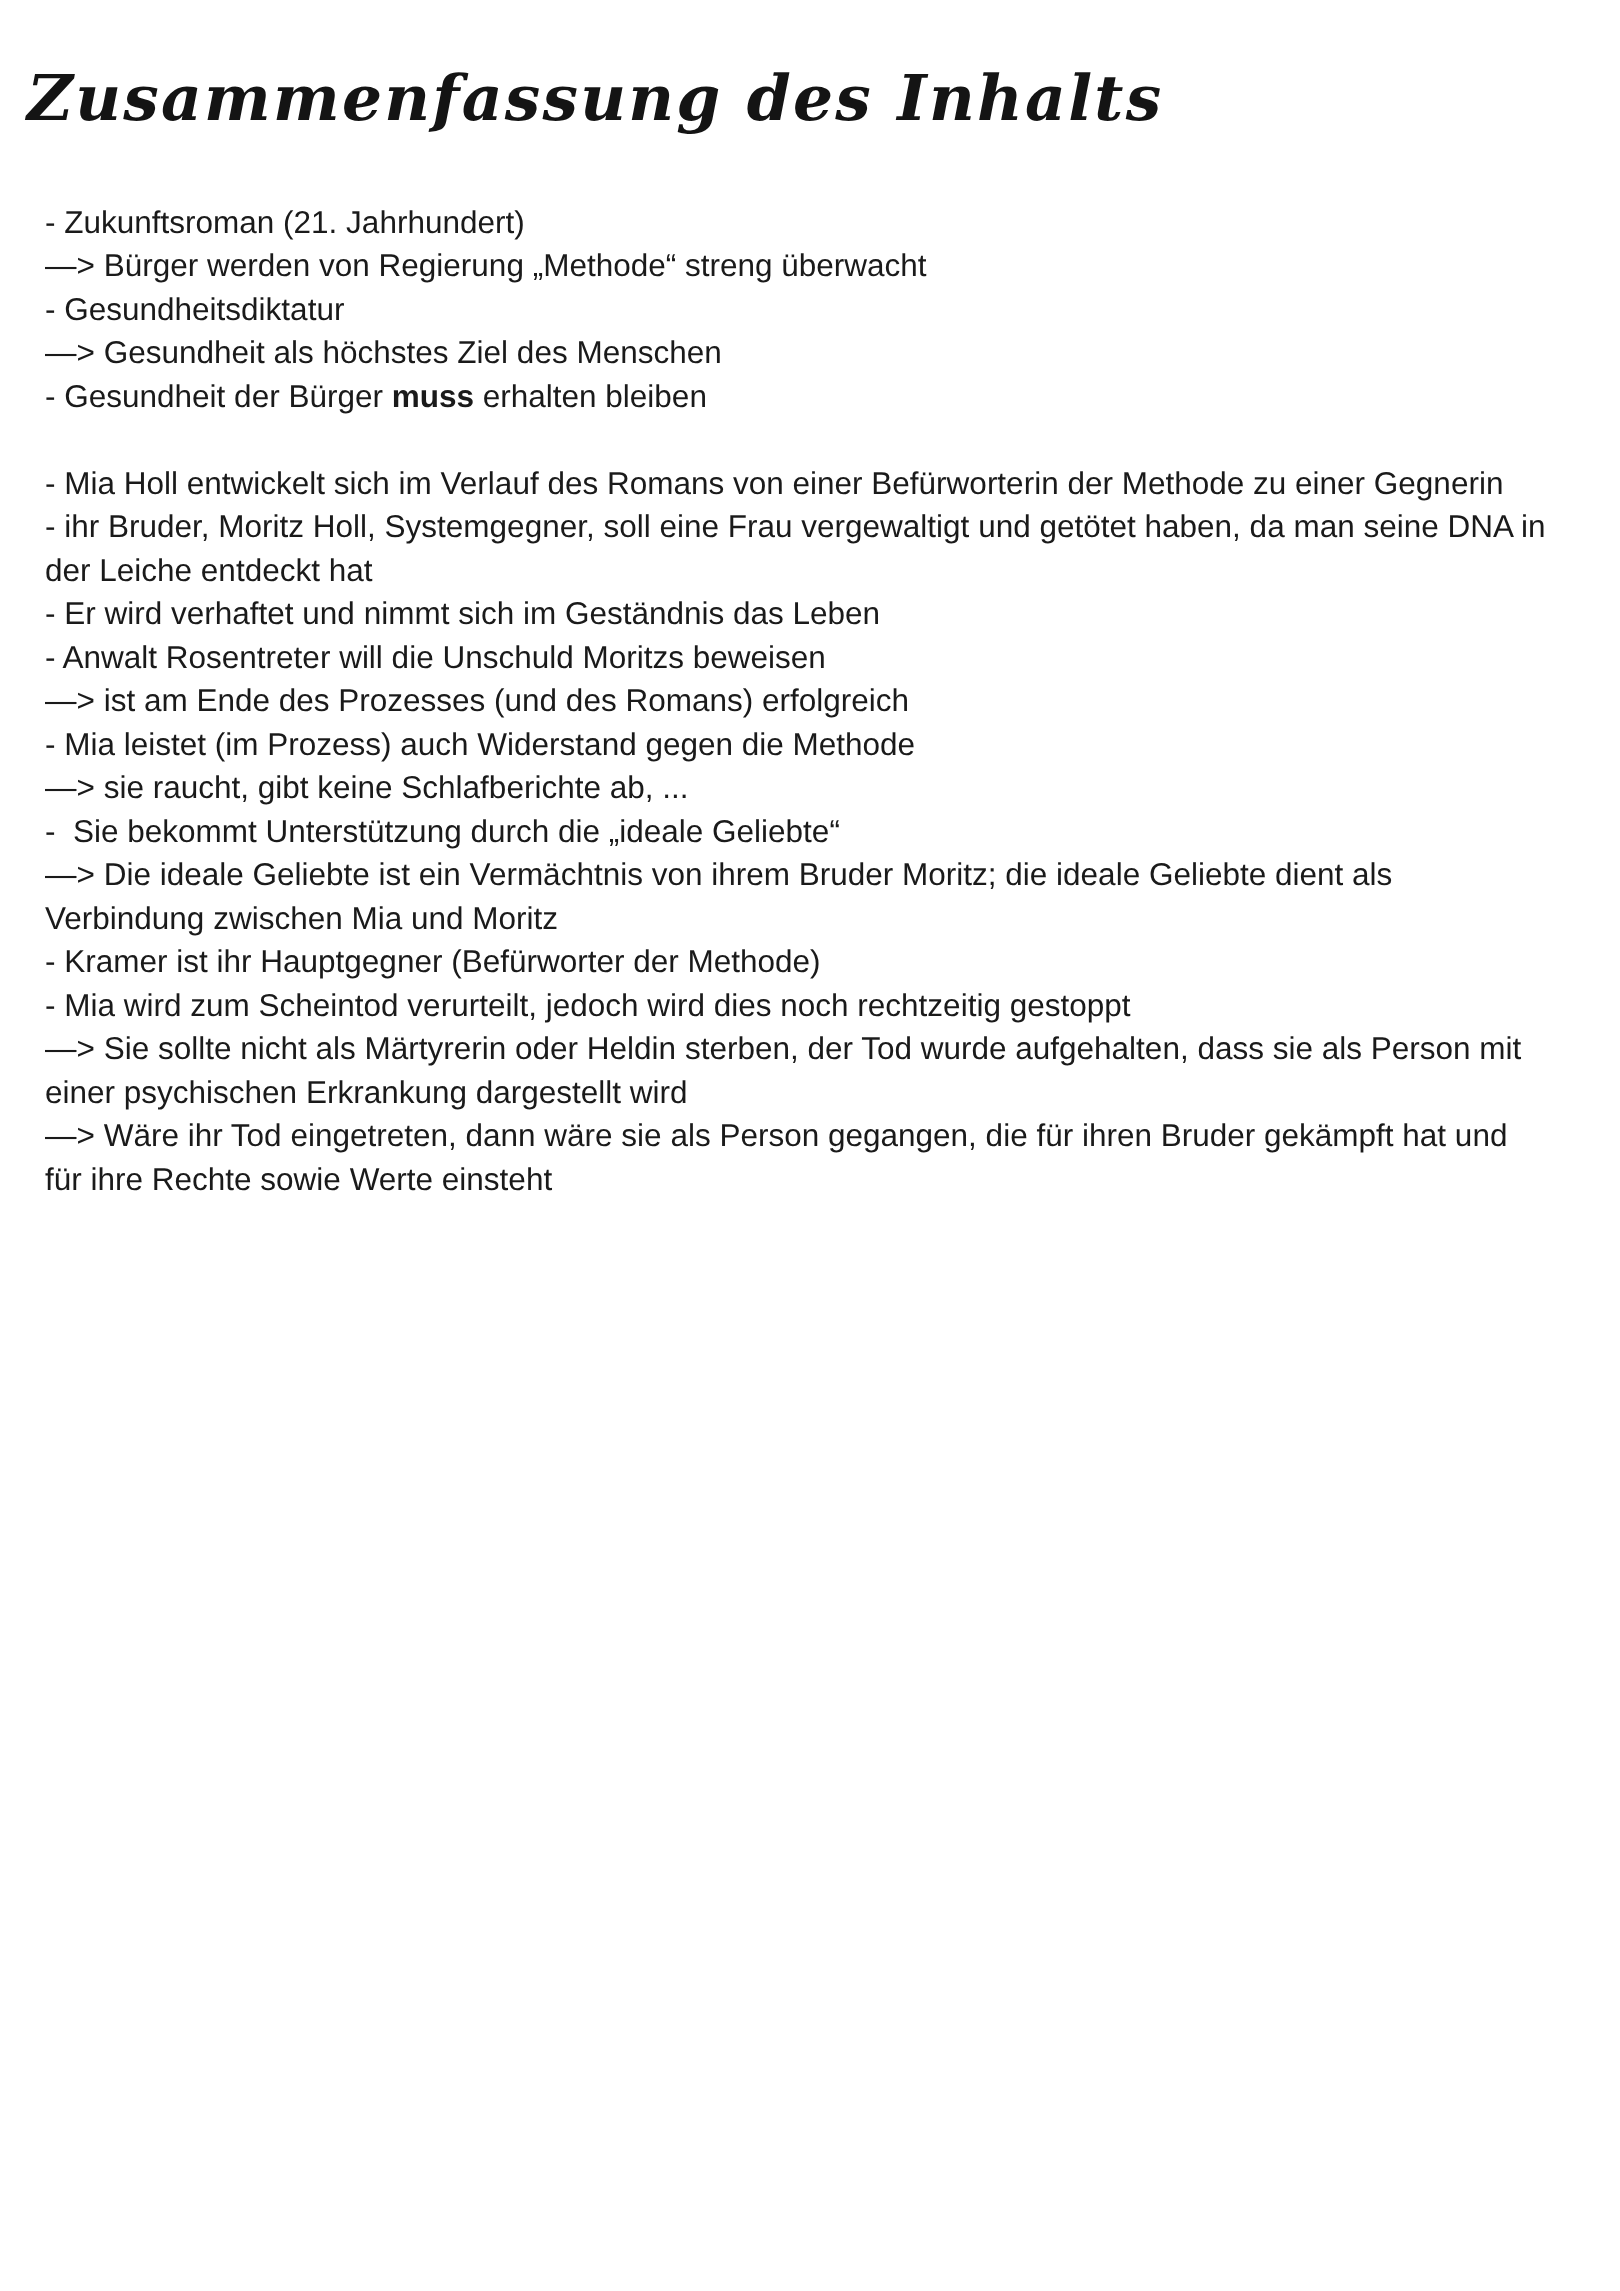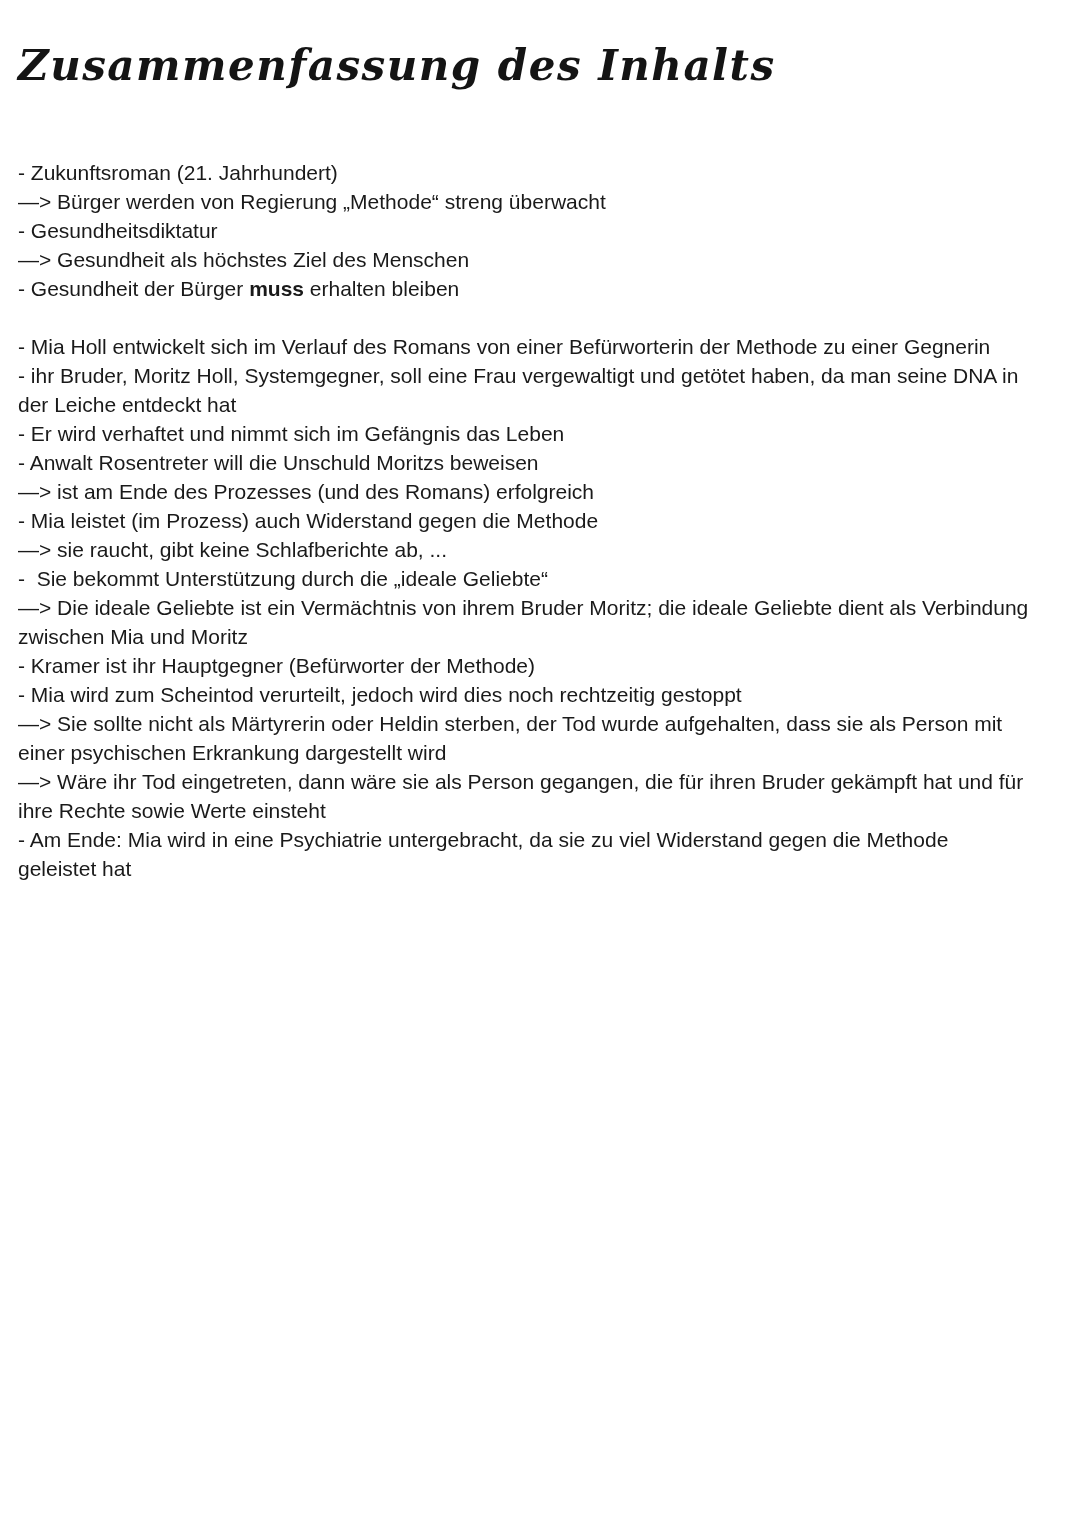--- a/index.html
+++ b/index.html
@@ -18,54 +18,54 @@
       padding: 42px 48px 0 18px;
     }
     .title {
       font-family: "DejaVu Serif", serif;
       font-style: italic;
       font-weight: 700;
       font-size: 42px;
       line-height: 48px;
       letter-spacing: 1.5px;
       color: #141414;
-      margin-bottom: 68px;
+      margin-bottom: 44px;
     }
     .doc-body {
       font-size: 21px;
       line-height: 29px;
       color: #1a1a1a;
     }
     .line {
       white-space: pre-wrap;
       word-wrap: break-word;
+      margin-left: 12px;
     }
     .line .b { font-weight: bold; }
     .spacer { height: 29px; }
   </style>
 </head>
 <body>
 
 <div class="page">
   <h1 class="title">Zusammenfassung des Inhalts</h1>
   <div class="doc-body" id="doc-body">
       <div class="line"><span>- Zukunftsroman (21. Jahrhundert)</span></div>
       <div class="line"><span>—&gt; Bürger werden von Regierung „Methode“ streng überwacht</span></div>
       <div class="line"><span>- Gesundheitsdiktatur</span></div>
       <div class="line"><span>—&gt; Gesundheit als höchstes Ziel des Menschen</span></div>
       <div class="line"><span>- Gesundheit der Bürger </span><span class="b">muss</span><span> erhalten bleiben</span></div>
       <div class="spacer"></div>
       <div class="line"><span>- Mia Holl entwickelt sich im Verlauf des Romans von einer Befürworterin der Methode zu einer Gegnerin</span></div>
       <div class="line"><span>- ihr Bruder, Moritz Holl, Systemgegner, soll eine Frau vergewaltigt und getötet haben, da man seine DNA in der Leiche entdeckt hat</span></div>
-      <div class="line"><span>- Er wird verhaftet und nimmt sich im Gefängnis das Leben</span></div>
+      <div class="line"><span>- Er wird verhaftet und nimmt sich im Geständnis das Leben</span></div>
       <div class="line"><span>- Anwalt Rosentreter will die Unschuld Moritzs beweisen</span></div>
       <div class="line"><span>—&gt; ist am Ende des Prozesses (und des Romans) erfolgreich</span></div>
       <div class="line"><span>- Mia leistet (im Prozess) auch Widerstand gegen die Methode</span></div>
       <div class="line"><span>—&gt; sie raucht, gibt keine Schlafberichte ab, ...</span></div>
       <div class="line"><span>-  Sie bekommt Unterstützung durch die „ideale Geliebte“</span></div>
       <div class="line"><span>—&gt; Die ideale Geliebte ist ein Vermächtnis von ihrem Bruder Moritz; die ideale Geliebte dient als Verbindung zwischen Mia und Moritz</span></div>
       <div class="line"><span>- Kramer ist ihr Hauptgegner (Befürworter der Methode)</span></div>
       <div class="line"><span>- Mia wird zum Scheintod verurteilt, jedoch wird dies noch rechtzeitig gestoppt</span></div>
       <div class="line"><span>—&gt; Sie sollte nicht als Märtyrerin oder Heldin sterben, der Tod wurde aufgehalten, dass sie als Person mit einer psychischen Erkrankung dargestellt wird</span></div>
       <div class="line"><span>—&gt; Wäre ihr Tod eingetreten, dann wäre sie als Person gegangen, die für ihren Bruder gekämpft hat und für ihre Rechte sowie Werte einsteht</span></div>
-      <div class="line"><span>- Am Ende: Mia wird in eine Psychiatrie untergebracht, da sie zu viel Widerstand gegen die Methode geleistet hat</span></div>
     </div>
 </div>
 
 </body></html>

